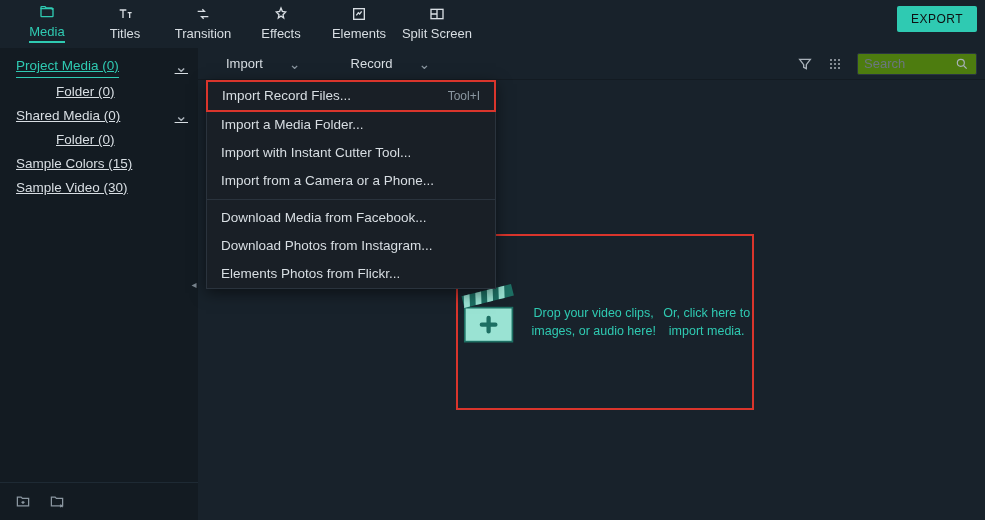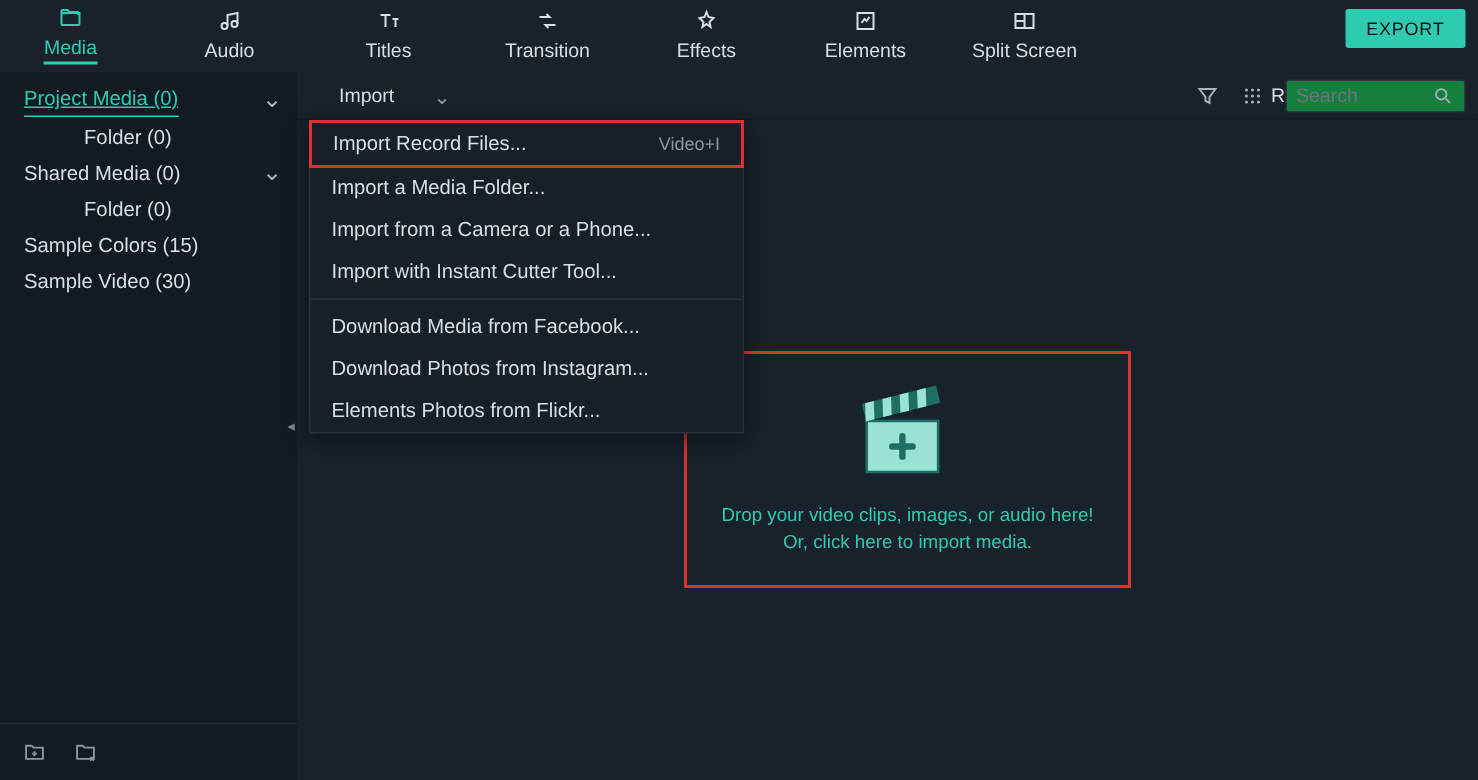--- a/index.html
+++ b/index.html
@@ -15,21 +15,20 @@
 }
 
 
 .top-tabs {
   display: flex;
   align-items: flex-start;
   height: 48px;
   background: #18222b;
   padding-left: 8px;
   position: relative;
-  gap: 28px;
 }
 .top-tab {
   display: flex;
   flex-direction: column;
   align-items: center;
   justify-content: center;
   width: 78px;
   height: 46px;
   cursor: pointer;
   gap: 4px;
@@ -67,20 +66,21 @@
   padding-top: 6px;
 }
 .tree-item {
   display: flex;
   align-items: center;
   justify-content: space-between;
   padding: 2px 10px 2px 16px;
   cursor: pointer;
   font-size: 13.5px;
   line-height: 20px;
+  text-decoration: underline;
 }
 .tree-item.child { padding-left: 56px; }
 .tree-item.selected .tree-label { color: #2fcab2; text-decoration: underline; border-bottom: 1px solid #2fcab2; padding-bottom: 1px;}
 .tree-chevron { color: #aab2ba; font-size: 16px; }
 .collapse-handle {
   position: absolute;
   right: -1px;
   top: 50%;
   transform: translateY(-50%);
   width: 10px;
@@ -118,21 +118,20 @@
 
 
 .toolbar {
   display: flex;
   align-items: center;
   height: 32px;
   background: #18222b;
   padding: 0 8px 0 28px;
   position: relative;
   border-bottom: 1px solid #131b22;
-  justify-content: space-between;
 }
 .tb-btn {
   display: flex;
   align-items: center;
   gap: 26px;
   cursor: pointer;
   margin-right: 50px;
   padding: 4px 0;
 }
 .tb-label { font-size: 13px; }
@@ -143,21 +142,21 @@
   top: 0;
   height: 100%;
   display: flex;
   align-items: center;
   gap: 14px;
 }
 .tb-icon { width: 16px; height: 16px; color: #aab2ba; cursor: pointer; display: flex; align-items:center; justify-content: center;}
 .search-box {
   display: flex;
   align-items: center;
-  background: #15803d;
+  background: #4d7c0f;
   border: 1px solid #2a3641;
   border-radius: 2px;
   padding: 2px 6px;
   width: 120px;
 }
 .search-input {
   background: transparent;
   border: none;
   outline: none;
   color: #d8dee3;
@@ -196,24 +195,24 @@
   margin: 4px 0;
 }
 .shortcut { color: #8b97a1; font-size: 12px; }
 
 
 .dropzone {
   position: absolute;
   left: 456px;
   top: 234px;
   width: 298px;
-  height: 158px;
+  height: 176px;
   border: 2px solid #d9352c;
   display: flex;
-  flex-direction: column;
+  flex-direction: row;
   align-items: center;
   justify-content: center;
   cursor: pointer;
 }
 .clap-icon { width: 68px; height: 68px; margin-bottom: 10px; }
 .dz-line { color: #2fcab2; font-size: 12.5px; line-height: 18px; text-align: center; }
 
 svg { display: block; }
 </style>
 </head>
@@ -221,30 +220,20 @@
 
 <div class="top-tabs">
   <div class="top-tab active">
     <span class="icon">
         <svg viewBox="0 0 24 24" width="16" height="16" fill="none" stroke="currentColor" stroke-width="2">
           <path d="M3 7V5a1 1 0 011-1h5l2 2h8a1 1 0 011 1v2"></path>
           <path d="M3 7h18v11a1 1 0 01-1 1H4a1 1 0 01-1-1V7z"></path>
         </svg>
       </span>
     <span class="top-tab-label">Media</span>
-  </div>
-  <div class="top-tab">
-    <span class="icon">
-        <svg viewBox="0 0 24 24" width="16" height="16" fill="none" stroke="currentColor" stroke-width="2">
-          <circle cx="7" cy="17" r="3"></circle>
-          <circle cx="17" cy="15" r="3"></circle>
-          <path d="M10 17V6l10-2v11"></path>
-        </svg>
-      </span>
-    <span class="top-tab-label">Audio</span>
   </div>
   <div class="top-tab">
     <span class="icon">
         <svg viewBox="0 0 24 24" width="16" height="16" fill="none" stroke="currentColor" stroke-width="2">
           <path d="M4 6h10M9 6v12M16 10h6M19 10v8"></path>
         </svg>
       </span>
     <span class="top-tab-label">Titles</span>
   </div>
   <div class="top-tab">
@@ -363,30 +352,30 @@
             </span>
         </div>
       </div>
     </div>
   </div>
 </div>
 
 <div class="dropdown">
   <div class="dropdown-item highlighted">
     <span>Import Record Files...</span>
-    <span class="shortcut">Video+I</span>
+    <span class="shortcut">Tool+I</span>
   </div>
   <div class="dropdown-item">
     <span>Import a Media Folder...</span>
   </div>
   <div class="dropdown-item">
+    <span>Import with Instant Cutter Tool...</span>
+  </div>
+  <div class="dropdown-item">
     <span>Import from a Camera or a Phone...</span>
-  </div>
-  <div class="dropdown-item">
-    <span>Import with Instant Cutter Tool...</span>
   </div>
   <div class="dropdown-sep"></div>
   <div class="dropdown-item">
     <span>Download Media from Facebook...</span>
   </div>
   <div class="dropdown-item">
     <span>Download Photos from Instagram...</span>
   </div>
   <div class="dropdown-item">
     <span>Elements Photos from Flickr...</span>

